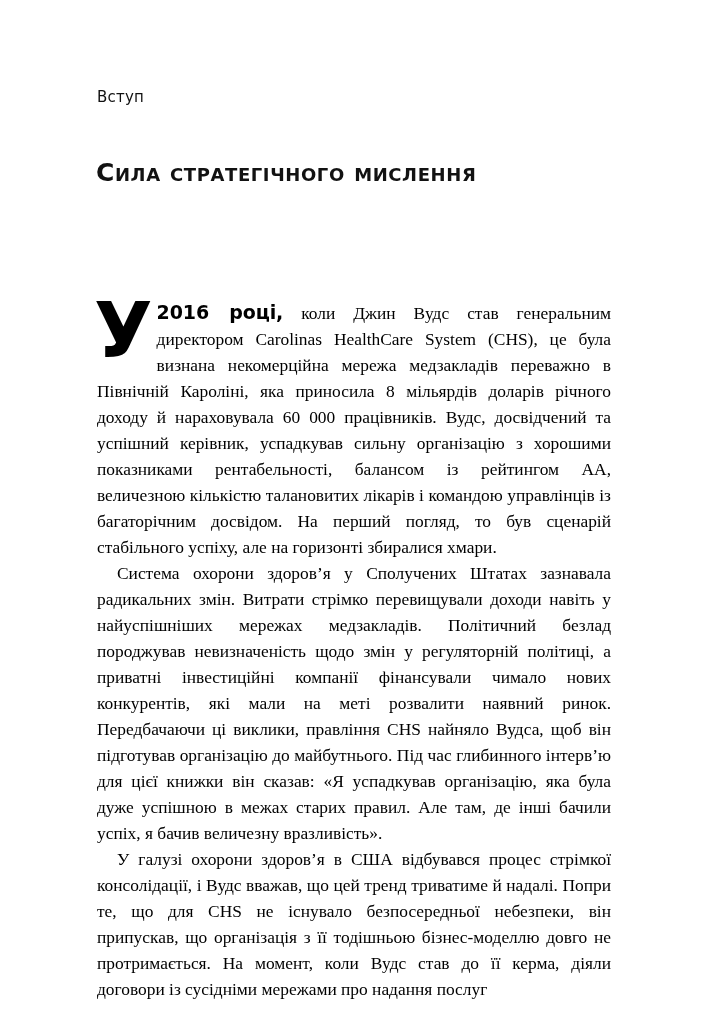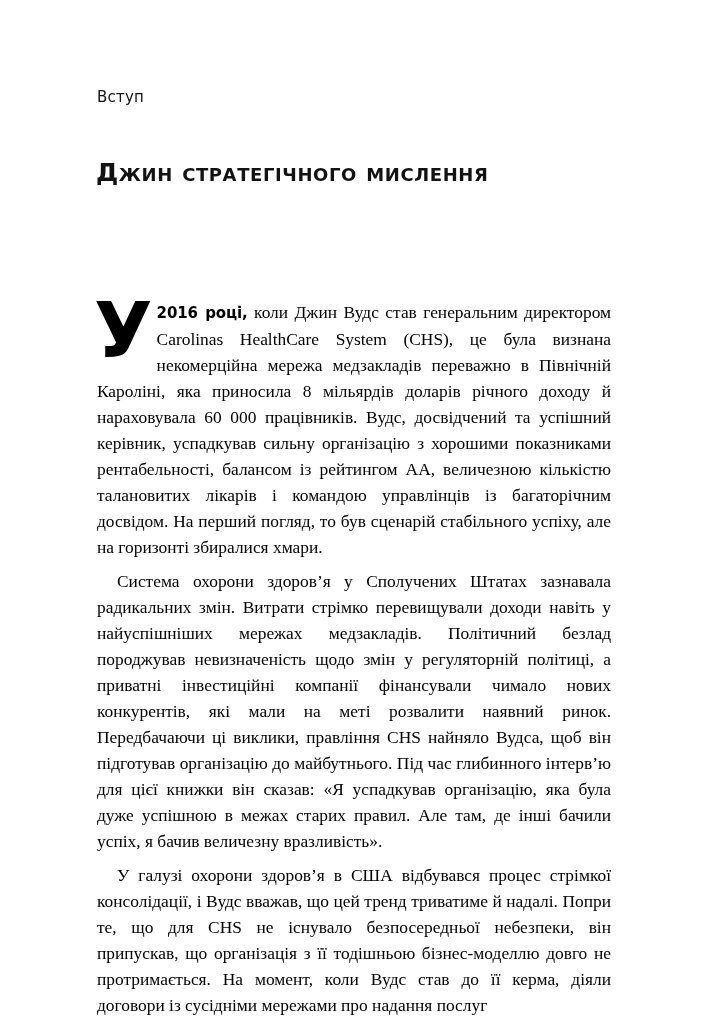--- a/index.html
+++ b/index.html
@@ -59,38 +59,37 @@
     font-family: "Liberation Serif", serif;
     font-size: 17.4px;
     line-height: 26px;
     text-align: justify;
     text-justify: inter-word;
     color: #000000;
     hyphens: manual;
   }
   .para + .para {
     text-indent: 20px;
-    margin-top: 8px;
   }
 
   
   .dropcap {
     float: left;
     font-family: "DejaVu Sans", sans-serif;
     font-weight: 700;
     font-size: 76px;
     line-height: 60px;
     margin: 2px 4px 0 -3px;
     color: #000000;
   }
 
   .lead-in {
     font-family: "DejaVu Sans", sans-serif;
     font-weight: 700;
-    font-size: 15px;
+    font-size: 19px;
     letter-spacing: -0.1px;
   }
 
   
   .folio {
     position: absolute;
     left: 0;
     top: 960px;
     width: 611px;
     text-align: right;
@@ -101,21 +100,21 @@
     letter-spacing: 0.3px;
   }
 </style>
 </head>
 <body>
 
 <div class="page">
 
   <div class="chapter-kicker">Вступ</div>
 
-  <h1 class="chapter-title">Джин стратегічного мислення</h1>
+  <h1 class="chapter-title">Сила стратегічного мислення</h1>
 
   <div class="body-block">
 
     <p class="para"><span class="dropcap">У</span><span class="lead-in">2016 році,</span><span> коли Джин Вудс став генеральним директором Carolinas HealthCare System (CHS), це була визнана некомерційна мережа медзакладів переважно в Північній Кароліні, яка приносила 8 мільярдів доларів річного доходу й нараховувала 60 000 працівників. Вудс, досвідчений та успішний керівник, успадкував сильну організацію з хорошими показниками рентабельності, балансом із рейтингом АА, величезною кількістю талановитих лікарів і командою управлінців із багаторічним досвідом. На перший погляд, то був сценарій стабільного успіху, але на горизонті збиралися хмари.</span></p>
 
     <p class="para">Система охорони здоров’я у Сполучених Штатах зазнавала радикальних змін. Витрати стрімко перевищували доходи навіть у найуспішніших мережах медзакладів. Політичний безлад породжував невизначеність щодо змін у регуляторній політиці, а приватні інвестиційні компанії фінансували чимало нових конкурентів, які мали на меті розвалити наявний ринок. Передбачаючи ці виклики, правління CHS найняло Вудса, щоб він підготував організацію до майбутнього. Під час глибинного інтерв’ю для цієї книжки він сказав: «Я успадкував організацію, яка була дуже успішною в межах старих правил. Але там, де інші бачили успіх, я бачив величезну вразливість».</p>
 
     <p class="para">У галузі охорони здоров’я в США відбувався процес стрімкої консолідації, і Вудс вважав, що цей тренд триватиме й надалі. Попри те, що для CHS не існувало безпосередньої небезпеки, він припускав, що організація з її тодішньою бізнес-моделлю довго не протримається. На момент, коли Вудс став до її керма, діяли договори із сусідніми мережами про надання послуг</p>
 
   </div>

